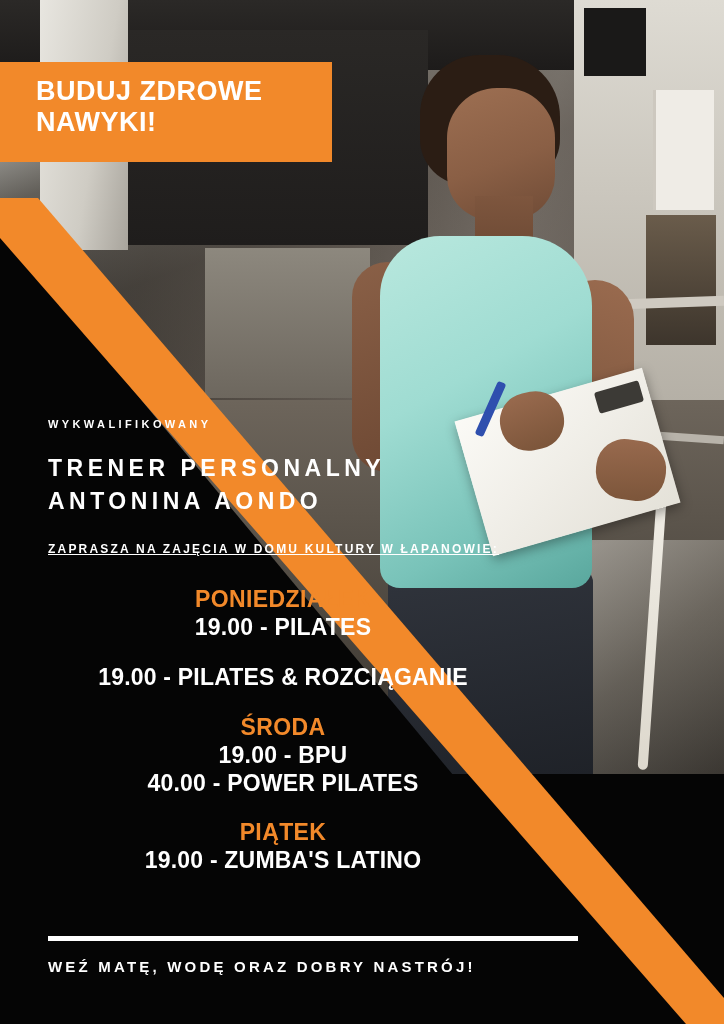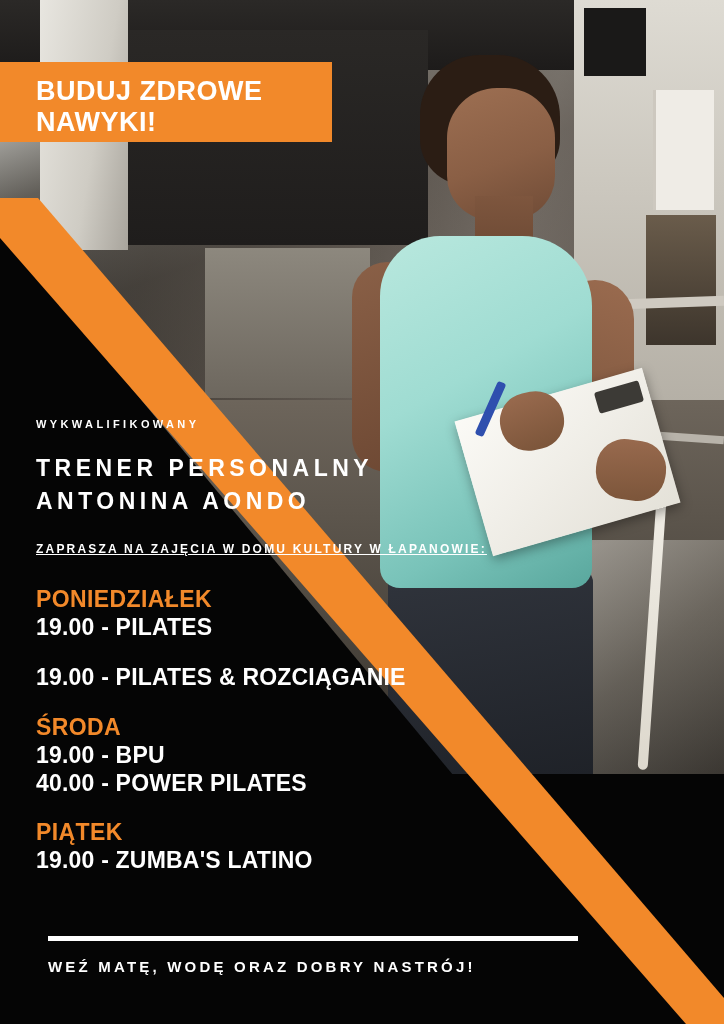--- a/index.html
+++ b/index.html
@@ -184,36 +184,36 @@
     inset: 0;
     background: #f2892a;
     clip-path: polygon(0 198px, 0 238px, 686px 1024px, 724px 1024px, 724px 998px, 38px 198px);
   }
 
   
   .banner {
     position: absolute;
     left: 0; top: 62px;
     width: 332px;
-    padding: 14px 18px 4px 36px;
+    padding: 14px 18px 24px 36px;
     background: #f2892a;
     box-sizing: border-box;
   }
   .banner-text {
     color: #ffffff;
     font-size: 27px;
     font-weight: bold;
     line-height: 1.15;
     letter-spacing: 0.5px;
   }
 
   
   .content {
     position: absolute;
-    left: 36px;
+    left: 48px;
     top: 418px;
     width: 470px;
   }
   .kicker {
     color: #ffffff;
     font-size: 11px;
     letter-spacing: 3.4px;
     font-weight: bold;
     margin-bottom: 22px;
   }
@@ -227,21 +227,21 @@
   }
   .invite {
     color: #ffffff;
     font-size: 12px;
     letter-spacing: 2.2px;
     line-height: 1.75;
     font-weight: bold;
     margin-bottom: 26px;
     text-decoration: underline;
   }
-  .day-block { margin-bottom: 22px; }
+  .day-block { margin-bottom: 22px; text-align: center; }
   .day-name {
     color: #f2892a;
     font-size: 23px;
     font-weight: bold;
     letter-spacing: 0.4px;
     line-height: 1.18;
   }
   .day-line {
     color: #ffffff;
     font-size: 23px;

